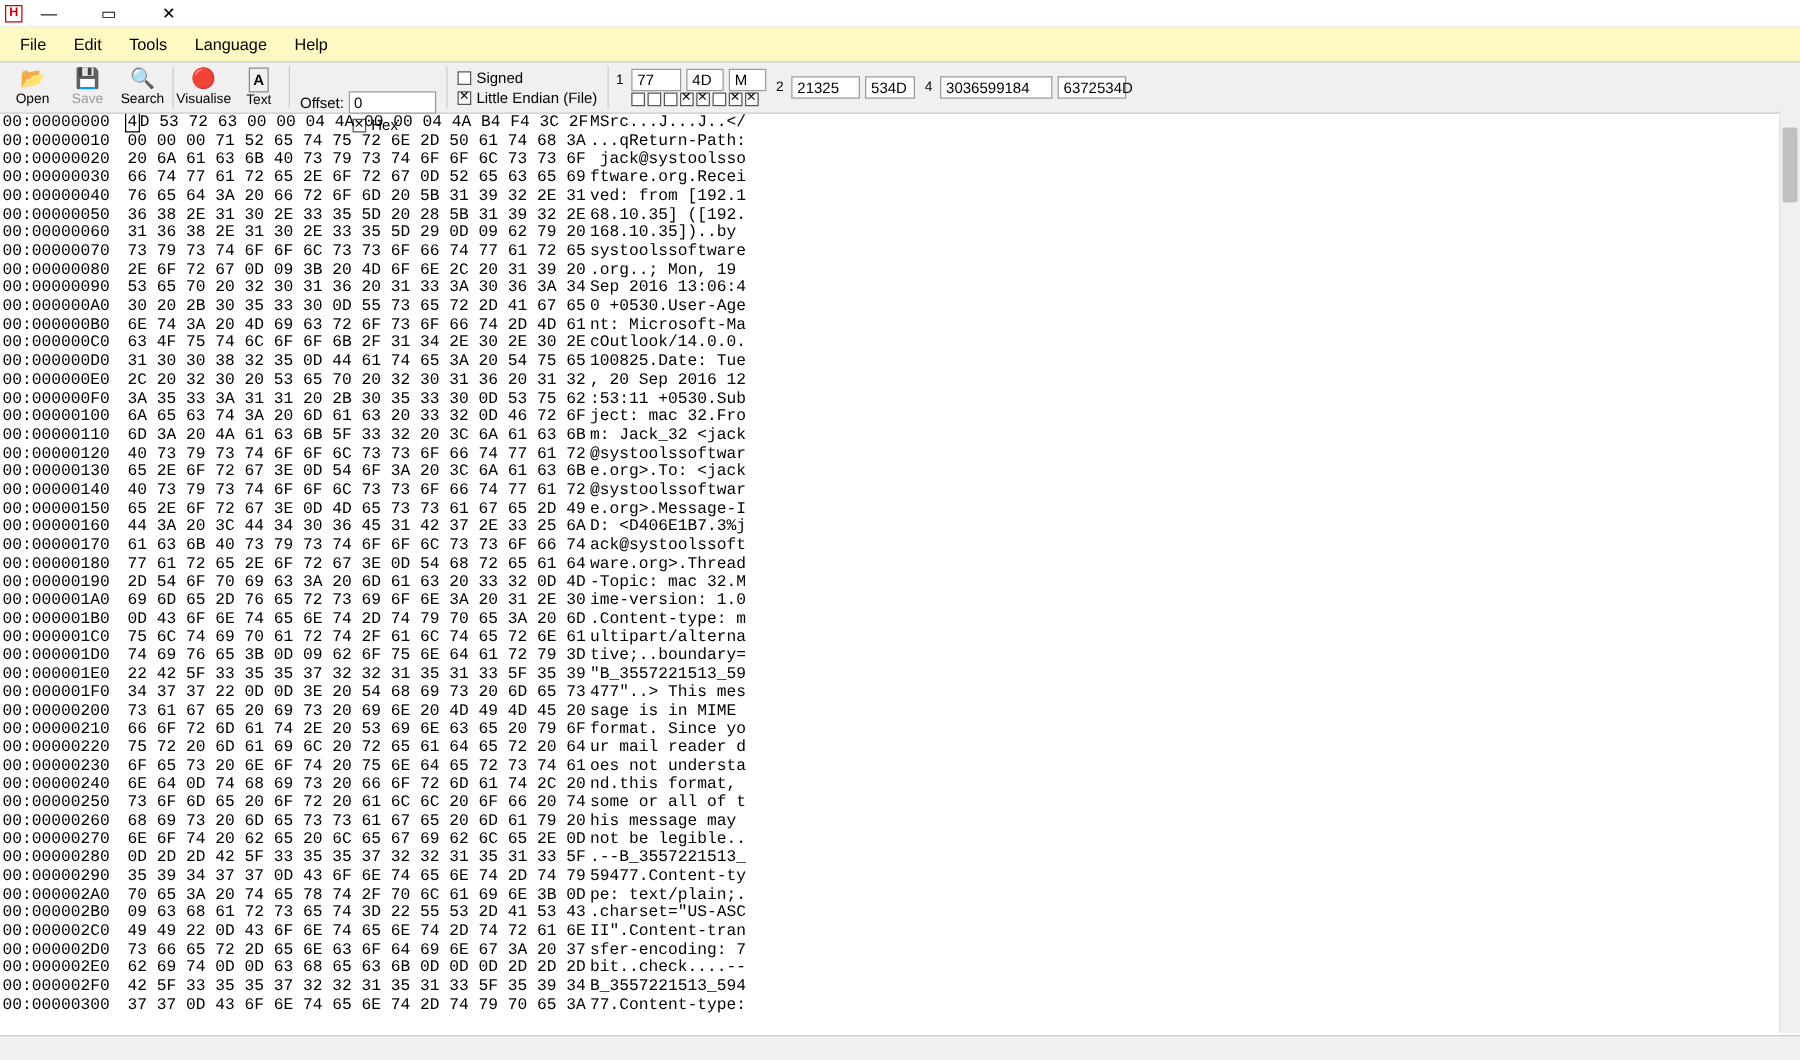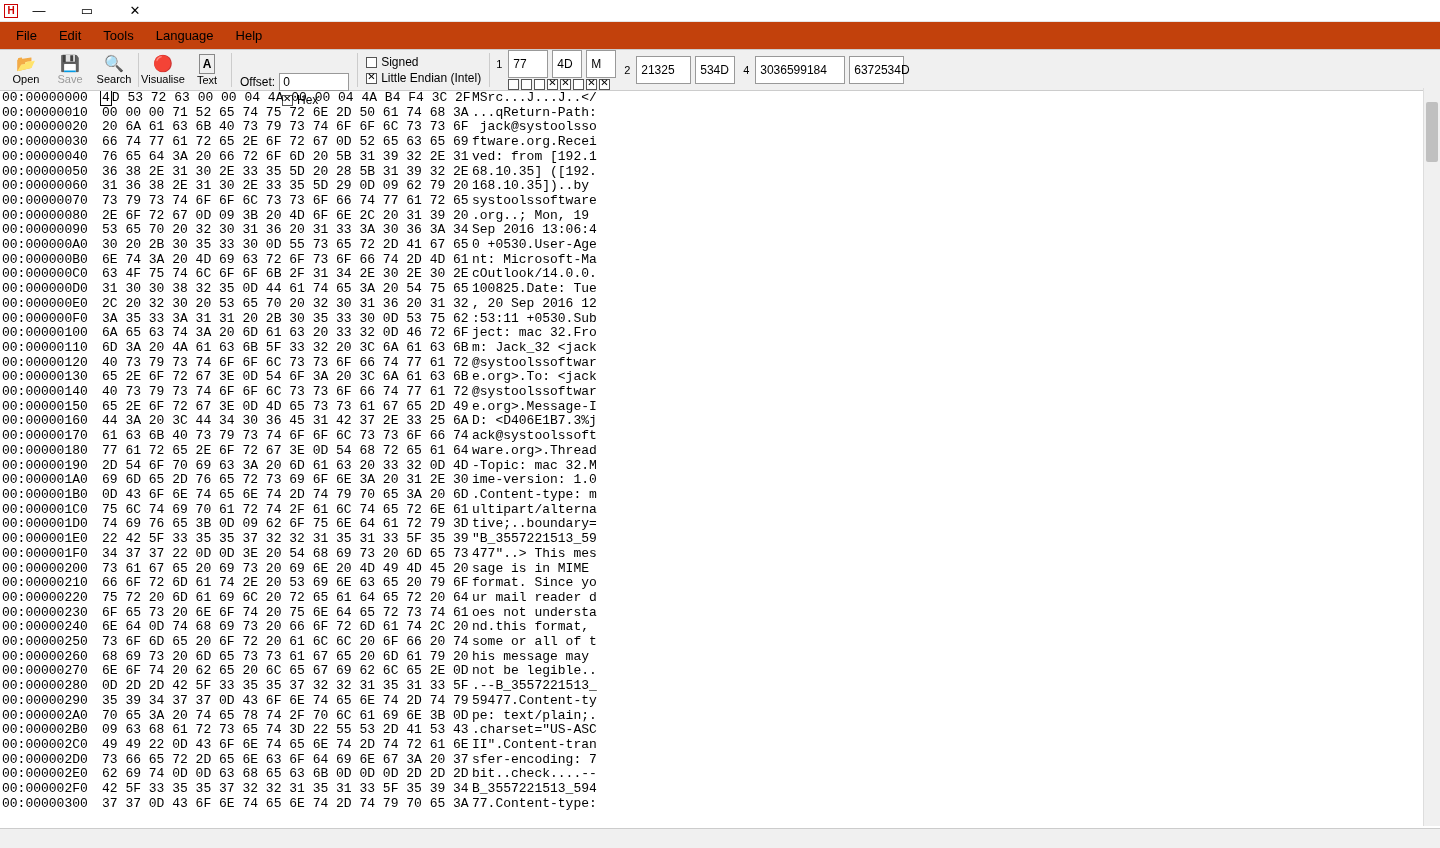--- a/index.html
+++ b/index.html
@@ -2,40 +2,40 @@
 <html><head>
 <meta charset="utf-8">
 <style>
 * { margin:0; padding:0; box-sizing:border-box; }
 body { font-family:"Segoe UI",Tahoma,sans-serif; font-size:12px; background:#fff; color:#000; user-select:none; }
 .titlebar { display:flex; align-items:center; height:22px; padding:0 4px; background:#fff; border-bottom:1px solid #e5e5e5; }
 .titlebar .app-icon { width:14px; height:14px; border:1px solid #c00; color:#c00; font-size:10px; line-height:12px; text-align:center; margin-right:6px; font-weight:bold; }
 .titlebar .title { flex:1; font-size:12px; }
 .win-controls { display:flex; gap:18px; padding-right:4px;}
 .win-controls span { width:30px; text-align:center; font-size:13px; line-height:22px; }
-.menubar { display:flex; gap:2px; padding:4px 6px; background:#c2410c; }
+.menubar { display:flex; gap:2px; padding:4px 6px; background:#fef9c3; }
 .menubar span { padding:2px 10px; font-size:13px; }
 .toolbar { display:flex; align-items:center; background:#f0f0f0; border-top:1px solid #ccc; border-bottom:1px solid #ccc; padding:2px 4px; height:42px; gap:0; }
 .tool-btn { display:flex; flex-direction:column; align-items:center; justify-content:center; width:44px; height:38px; font-size:11px; }
 .tool-btn .ico { font-size:16px; line-height:18px; }
 .tool-btn.disabled { color:#9a9a9a; }
 .divider { width:1px; height:34px; background:#ccc; margin:0 2px; }
 .offset-group { display:flex; flex-direction:column; gap:2px; padding:0 6px;margin-top:40px; }
 .offset-top { display:flex; align-items:center; gap:4px;}
 .offset-top label { font-size:12px;}
 .offset-top input { width:70px; height:18px; border:1px solid #999; padding:0 3px; font-family:inherit; font-size:12px;}
 .offset-bottom { display:flex; align-items:center; gap:4px; padding-left:42px;}
 .chk { width:11px; height:11px; border:1px solid #555; display:inline-block; position:relative; background:#fff;}
 .chk.checked::after { content:"✕"; position:absolute; top:-3px; left:0; font-size:10px;}
 .flag-group { display:flex; flex-direction:column; gap:2px; padding:0 6px; font-size:12px;}
 .flag-row { display:flex; align-items:center; gap:4px;}
 .num-group { display:flex; flex-direction:column; gap:1px; padding:0 4px;}
 .num-row { display:flex; align-items:center; gap:4px;}
 .num-row .idx { font-size:11px; width:8px;}
-.val-box { height:28px; border:1px solid #999; background:#fff; padding:0 4px; font-size:12px; display:inline-flex; align-items:center;}
+.val-box { height:18px; border:1px solid #999; background:#fff; padding:0 4px; font-size:12px; display:inline-flex; align-items:center;}
 .w30{width:30px;} .w40{width:40px;} .w50{width:55px;} .w90{width:90px;}
 .chk-row { display:flex; gap:2px; padding-left:12px;}
 .hex-area { font-family:"Courier New",monospace; font-size:13px; line-height:14.7px; white-space:pre; padding:0 2px; overflow:auto; height:calc(100vh - 110px); position:relative;}
 .hex-row { display:flex; }
 .addr { width:100px; color:#000; }
 .bytes { width:340px; }
 .ascii { padding-left:30px; }
 .cursor { border:1px solid #000; padding:0 1px; margin-left:-2px;}
 .scrollbar { position:fixed; right:0; top:88px; bottom:22px; width:17px; background:#f0f0f0; border-left:1px solid #ddd;}
 .scroll-thumb { position:absolute; top:14px; left:2px; right:2px; height:60px; background:#c0c0c0; border-radius:2px;}
@@ -95,21 +95,21 @@
     </div>
   </div>
   <div class="divider"></div>
   <div class="flag-group">
     <div class="flag-row">
         <span class="chk"></span>
         <span>Signed</span>
       </div>
     <div class="flag-row">
         <span class="chk checked"></span>
-        <span>Little Endian (Intel)</span>
+        <span>Little Endian (File)</span>
       </div>
   </div>
   <div class="divider"></div>
   <div class="num-group">
     <div class="num-row">
       <span class="idx">1</span>
       <span class="val-box w40">77</span>
       <span class="val-box w30">4D</span>
       <span class="val-box w30">M</span>
     </div>

